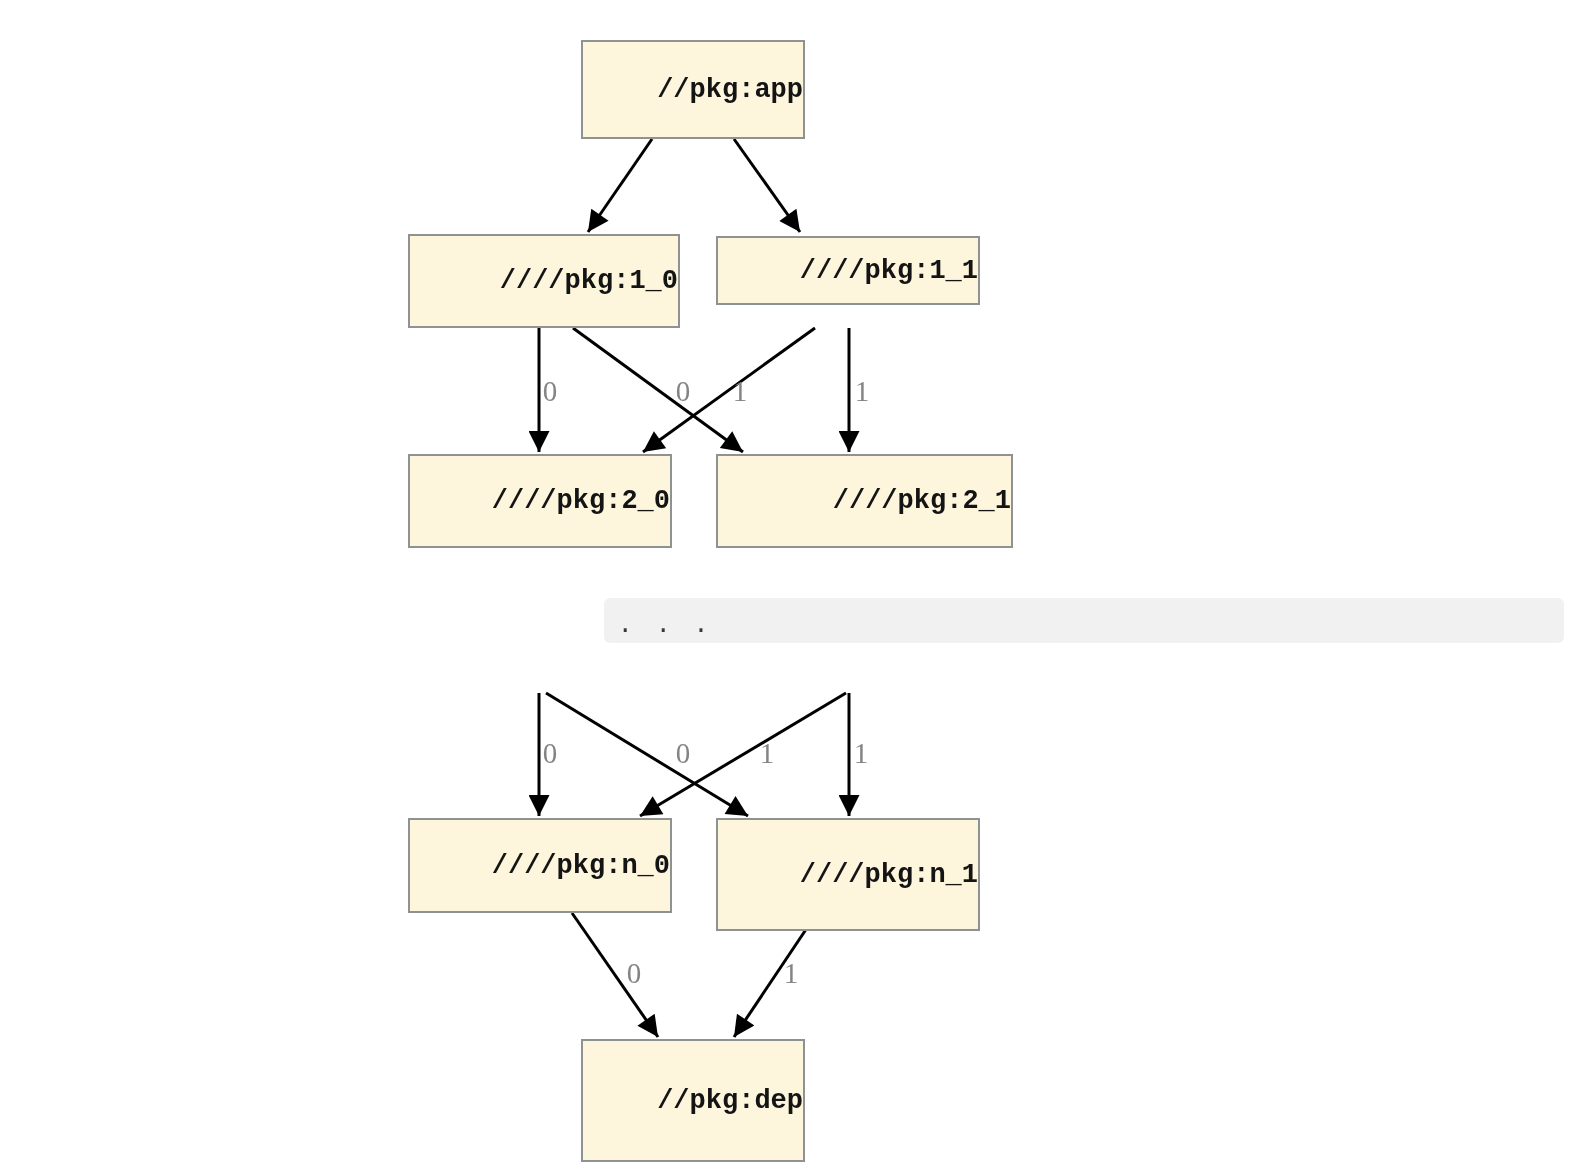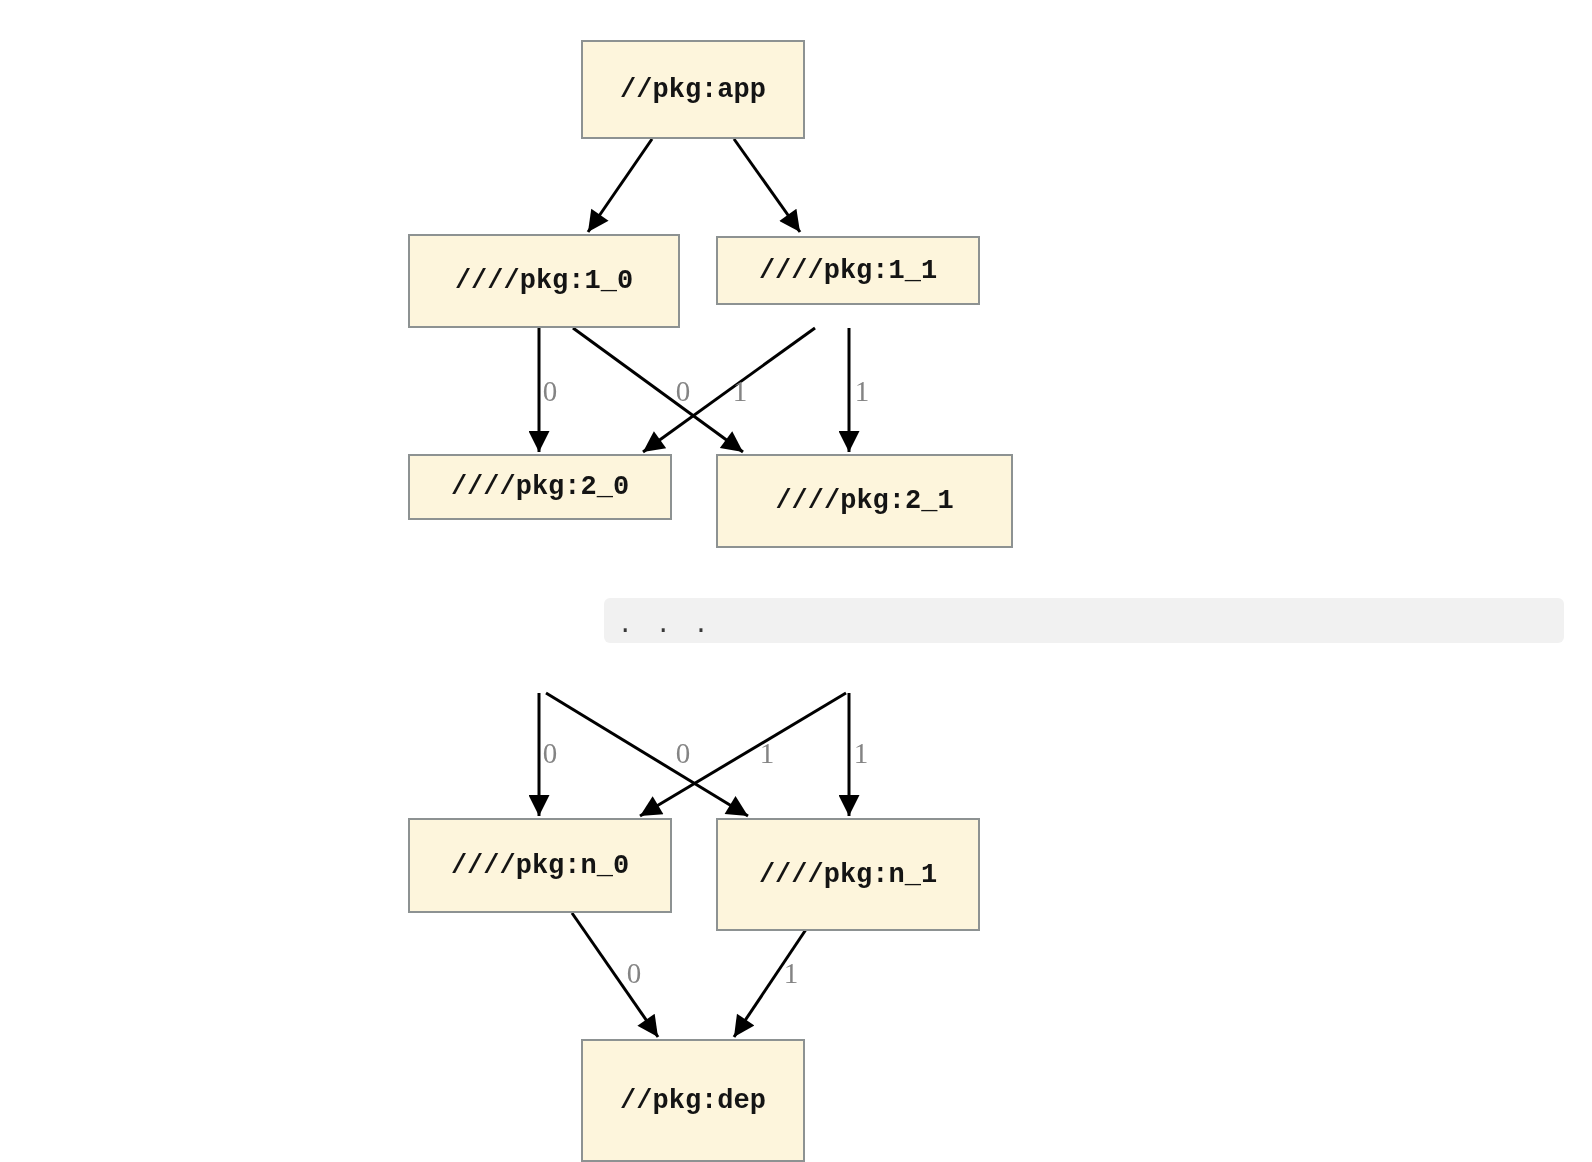--- a/index.html
+++ b/index.html
@@ -1,21 +1,21 @@
 <!DOCTYPE html>
 <html><head>
 <meta charset="utf-8">
 <style>
   html,body{margin:0;padding:0;background:#ffffff;}
   .page{position:relative;width:1592px;height:1162px;background:#ffffff;overflow:hidden;
         font-family:"Liberation Sans",sans-serif;}
   .edges{position:absolute;left:0;top:0;width:1592px;height:1162px;}
   .edges line{stroke:#000000;stroke-width:3;}
   .node{position:absolute;box-sizing:border-box;background:#fdf5dc;border:2.5px solid #8d9292;
-        display:flex;align-items:center;justify-content:center;
+        display:flex;align-items:center;justify-content:flex-end;
         font-family:"Liberation Mono","DejaVu Sans Mono",monospace;font-weight:700;
         font-size:27px;color:#141414;white-space:nowrap;}
   .elabel{position:absolute;transform:translate(-50%,-50%);
           font-family:"Liberation Serif","DejaVu Serif",serif;font-size:29px;
           color:#848484;line-height:1;}
   .codebar{position:absolute;left:604px;top:598px;width:960px;height:45px;background:#f1f1f1;
            border-radius:6px;box-sizing:border-box;display:flex;align-items:flex-end;
            padding:0 0 7px 14px;font-family:"DejaVu Sans Mono",monospace;font-size:24px;
            color:#383838;word-spacing:9px;line-height:1;}
 </style>
@@ -50,21 +50,21 @@
 
   <div class="node" style="left:581px;top:40px;width:224px;height:99px">
     <span>//pkg:app</span>
   </div>
   <div class="node" style="left:408px;top:234px;width:272px;height:94px">
     <span>////pkg:1_0</span>
   </div>
   <div class="node" style="left:716px;top:236px;width:264px;height:69px">
     <span>////pkg:1_1</span>
   </div>
-  <div class="node" style="left:408px;top:454px;width:264px;height:66px">
+  <div class="node" style="left:408px;top:454px;width:264px;height:94px">
     <span>////pkg:2_0</span>
   </div>
   <div class="node" style="left:716px;top:454px;width:297px;height:94px">
     <span>////pkg:2_1</span>
   </div>
   <div class="node" style="left:408px;top:818px;width:264px;height:95px">
     <span>////pkg:n_0</span>
   </div>
   <div class="node" style="left:716px;top:818px;width:264px;height:113px">
     <span>////pkg:n_1</span>

